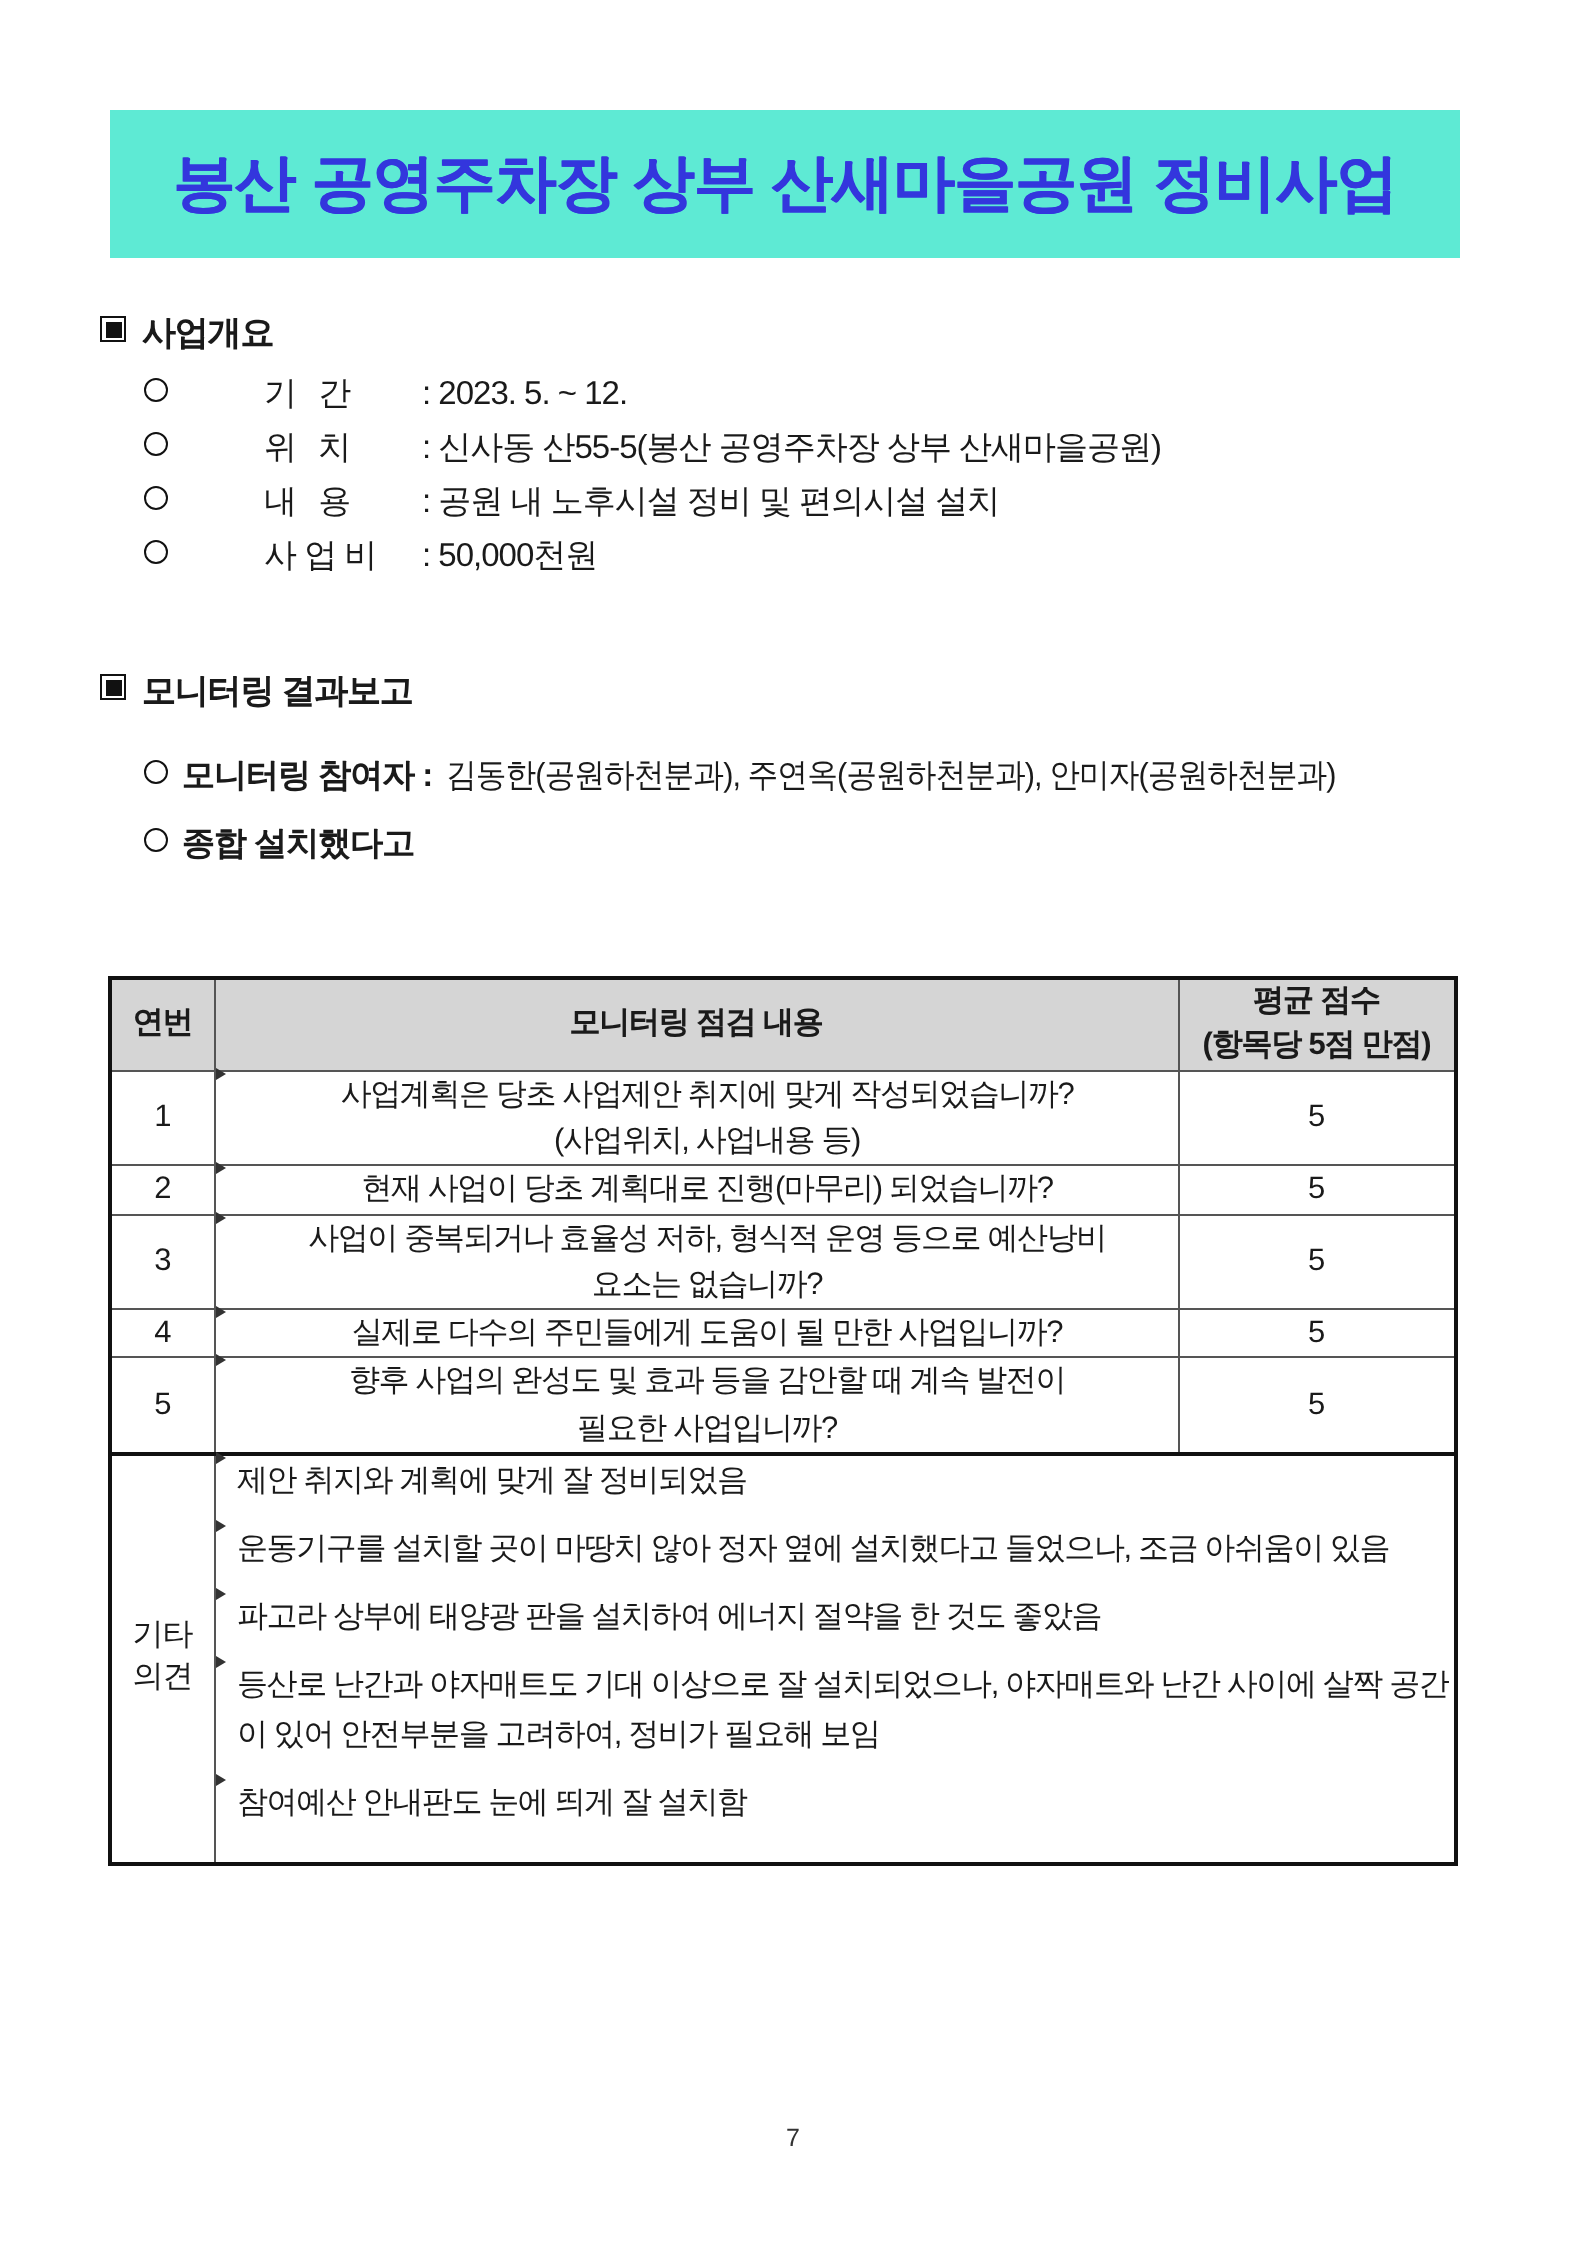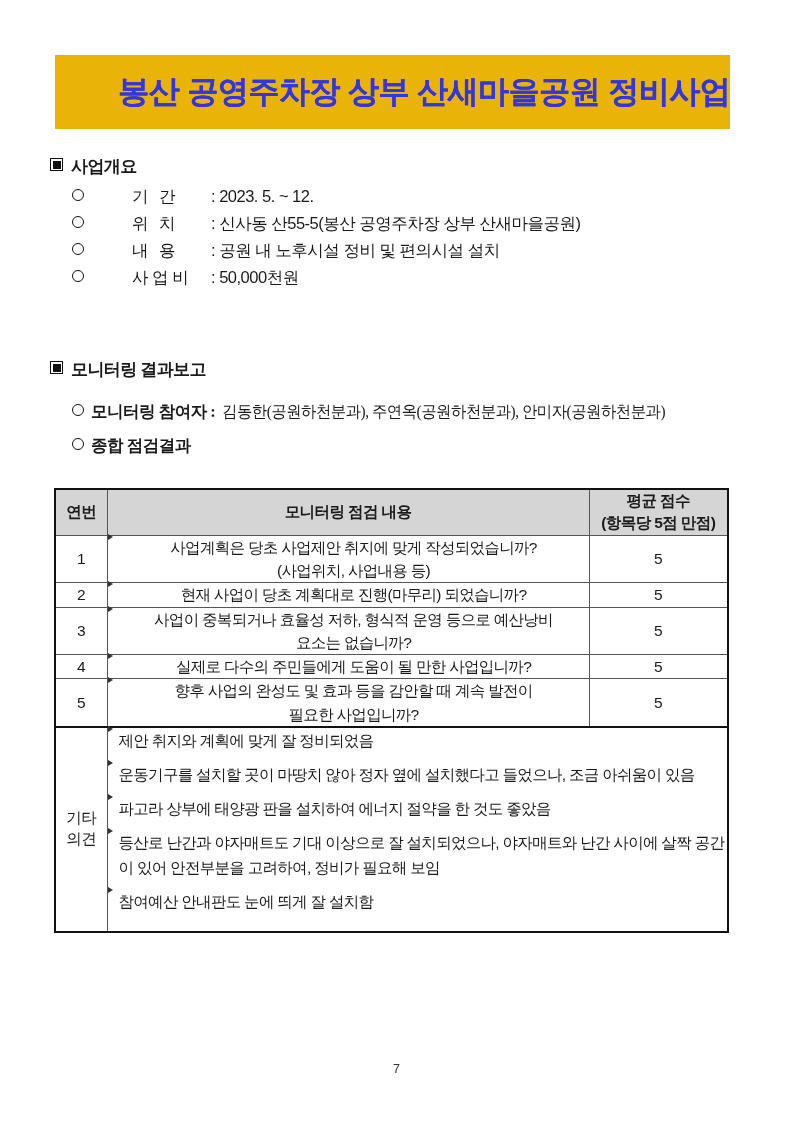--- a/index.html
+++ b/index.html
@@ -23,24 +23,24 @@
     background: #ffffff;
   }
 
   
   .title-banner {
     position: absolute;
     left: 55px;
     top: 55px;
     width: 675px;
     height: 74px;
-    background: #eab308;
+    background: #5eead4;
     display: flex;
     align-items: center;
-    justify-content: flex-end;
+    justify-content: center;
   }
   .title-text {
     color: #3336dd;
     font-size: 31px;
     font-weight: bold;
     letter-spacing: -0.5px;
     white-space: nowrap;
     text-shadow: 0.4px 0 0 #3336dd;
   }
 
@@ -101,21 +101,21 @@
   }
   .lbl-b { font-weight: bold; letter-spacing: -0.5px; }
 
   
   #overview { top: 155px; }
   #overview .sec-body { margin-top: 8px; padding-left: 22px; }
   #overview .bullet-row { margin-bottom: 5px; }
   #overview .k-label { display:inline-block; width: 72px; margin-left: 41px; }
 
   
-  #monitoring { top: 358px; font-family: Liberation Serif, serif; }
+  #monitoring { top: 334px; }
   #monitoring .sec-body { margin-top: 20px; padding-left: 22px; }
   #monitoring .bullet-row { margin-bottom: 12px; }
   .condensed {
     display: inline-block;
     transform: scaleX(0.93);
     transform-origin: left center;
   }
 
   
   .tbl-wrap {
@@ -254,21 +254,21 @@
       <span>모니터링 결과보고</span>
     </div>
     <ul class="sec-body bullet-list">
       <li class="bullet-row">
         <span class="circ-bullet"></span>
         <span class="lbl-b">모니터링 참여자 :</span>
         <span class="condensed">김동한(공원하천분과), 주연옥(공원하천분과), 안미자(공원하천분과)</span>
       </li>
       <li class="bullet-row">
         <span class="circ-bullet"></span>
-        <span class="lbl-b">종합 점검결과</span>
+        <span class="lbl-b">종합 설치했다고</span>
       </li>
     </ul>
   </div>
 
   <div class="tbl-wrap">
     <table class="report">
       <colgroup>
         <col class="col-no">
         <col class="col-cont">
         <col class="col-score">

